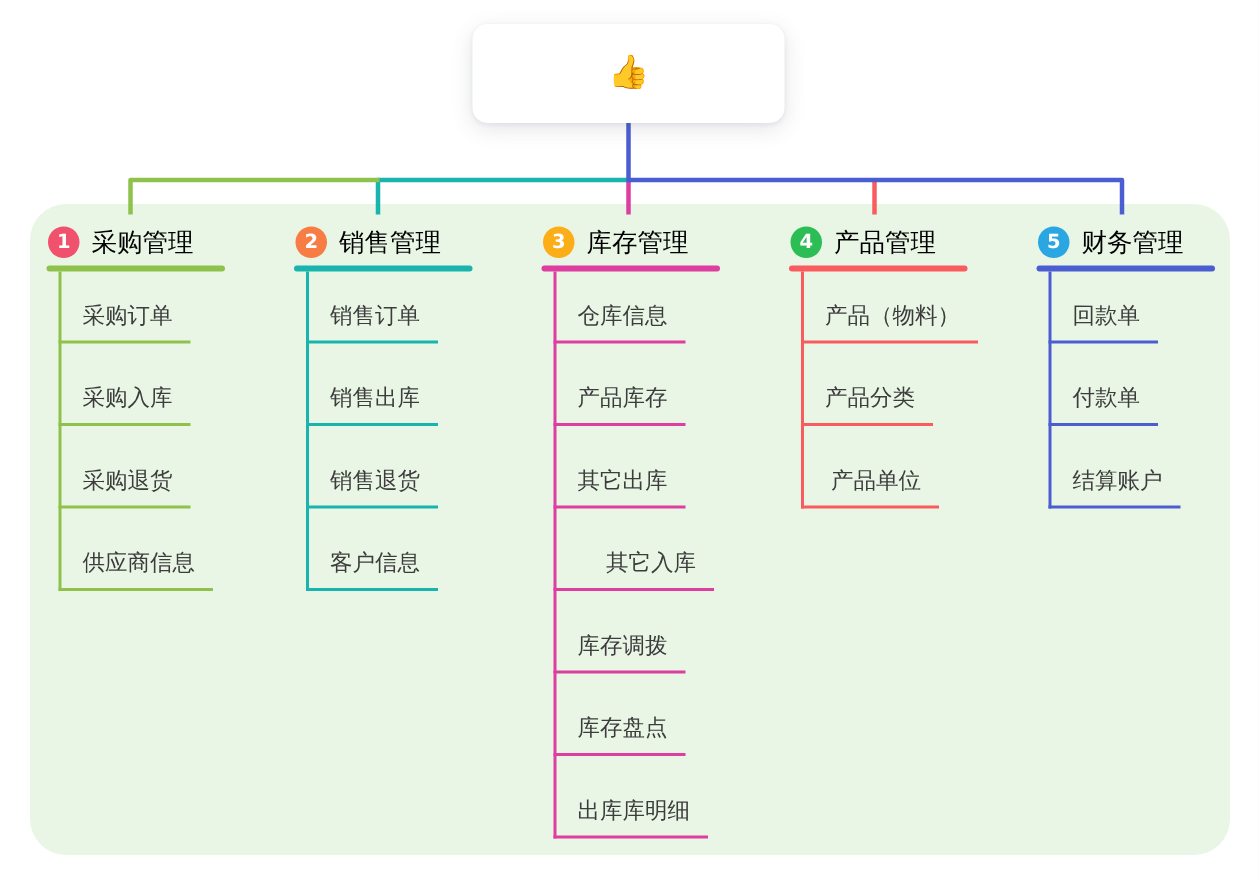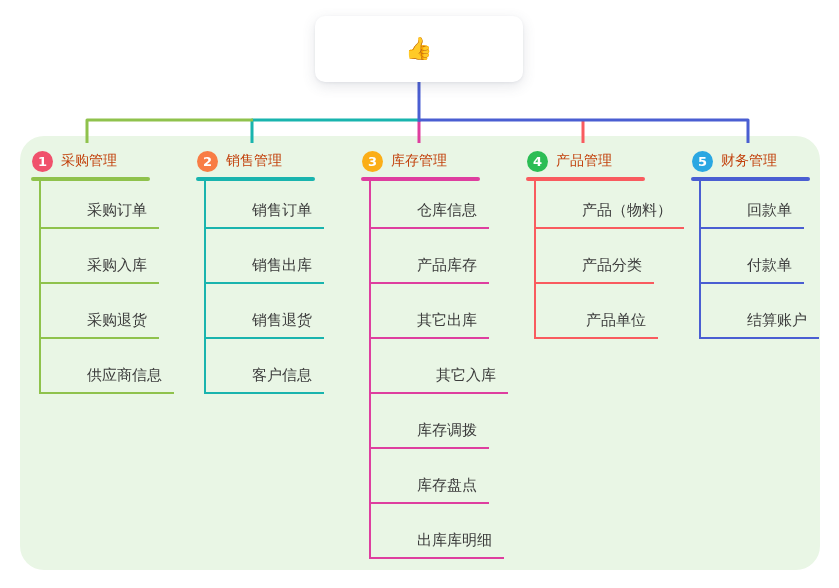--- a/index.html
+++ b/index.html
@@ -24,33 +24,33 @@
   .branch { position:absolute; top:0; width:162px; height:588px; }
   .branch-header {
     position:absolute; left:1px; top:147px; height:28px;
     display:flex; align-items:center; gap:8px; white-space:nowrap;
   }
   .badge {
     width:21px; height:21px; border-radius:50%; flex:0 0 21px;
     display:flex; align-items:center; justify-content:center;
     color:#fff; font-size:13px; font-weight:bold; line-height:1;
   }
-  .branch-title { font-size:14px; color:#c2410c; font-weight:500; }
+  .branch-title { font-size:17px; color:#000000; font-weight:500; }
   .branch-underline {
     position:absolute; left:0; top:177px; width:119px; height:4px; border-radius:2px;
   }
   .children { position:absolute; left:8px; top:174px; }
   .spine { position:absolute; left:0; top:7px; width:2px; }
   .child {
     position:relative; height:55px; width:fit-content;
     border-bottom:2px solid transparent;
     display:flex; align-items:flex-end;
     padding:0 12px 9px 16px; white-space:nowrap;
   }
-  .child-label { font-size:15px; color:#3c3c3c; line-height:1.1;margin-left:32px; }
+  .child-label { font-size:15px; color:#3c3c3c; line-height:1.1; }
 </style>
 </head>
 <body>
 
 <div class="canvas">
 
   <div class="panel" style="background: rgb(233, 246, 229);"></div>
 
   <svg class="connectors" width="839" height="588" viewBox="0 0 839 588" fill="none" stroke-width="3" stroke-linejoin="round" stroke-linecap="butt">
     <path d="M419,143 L419,120" stroke="#de3e9f"></path>

